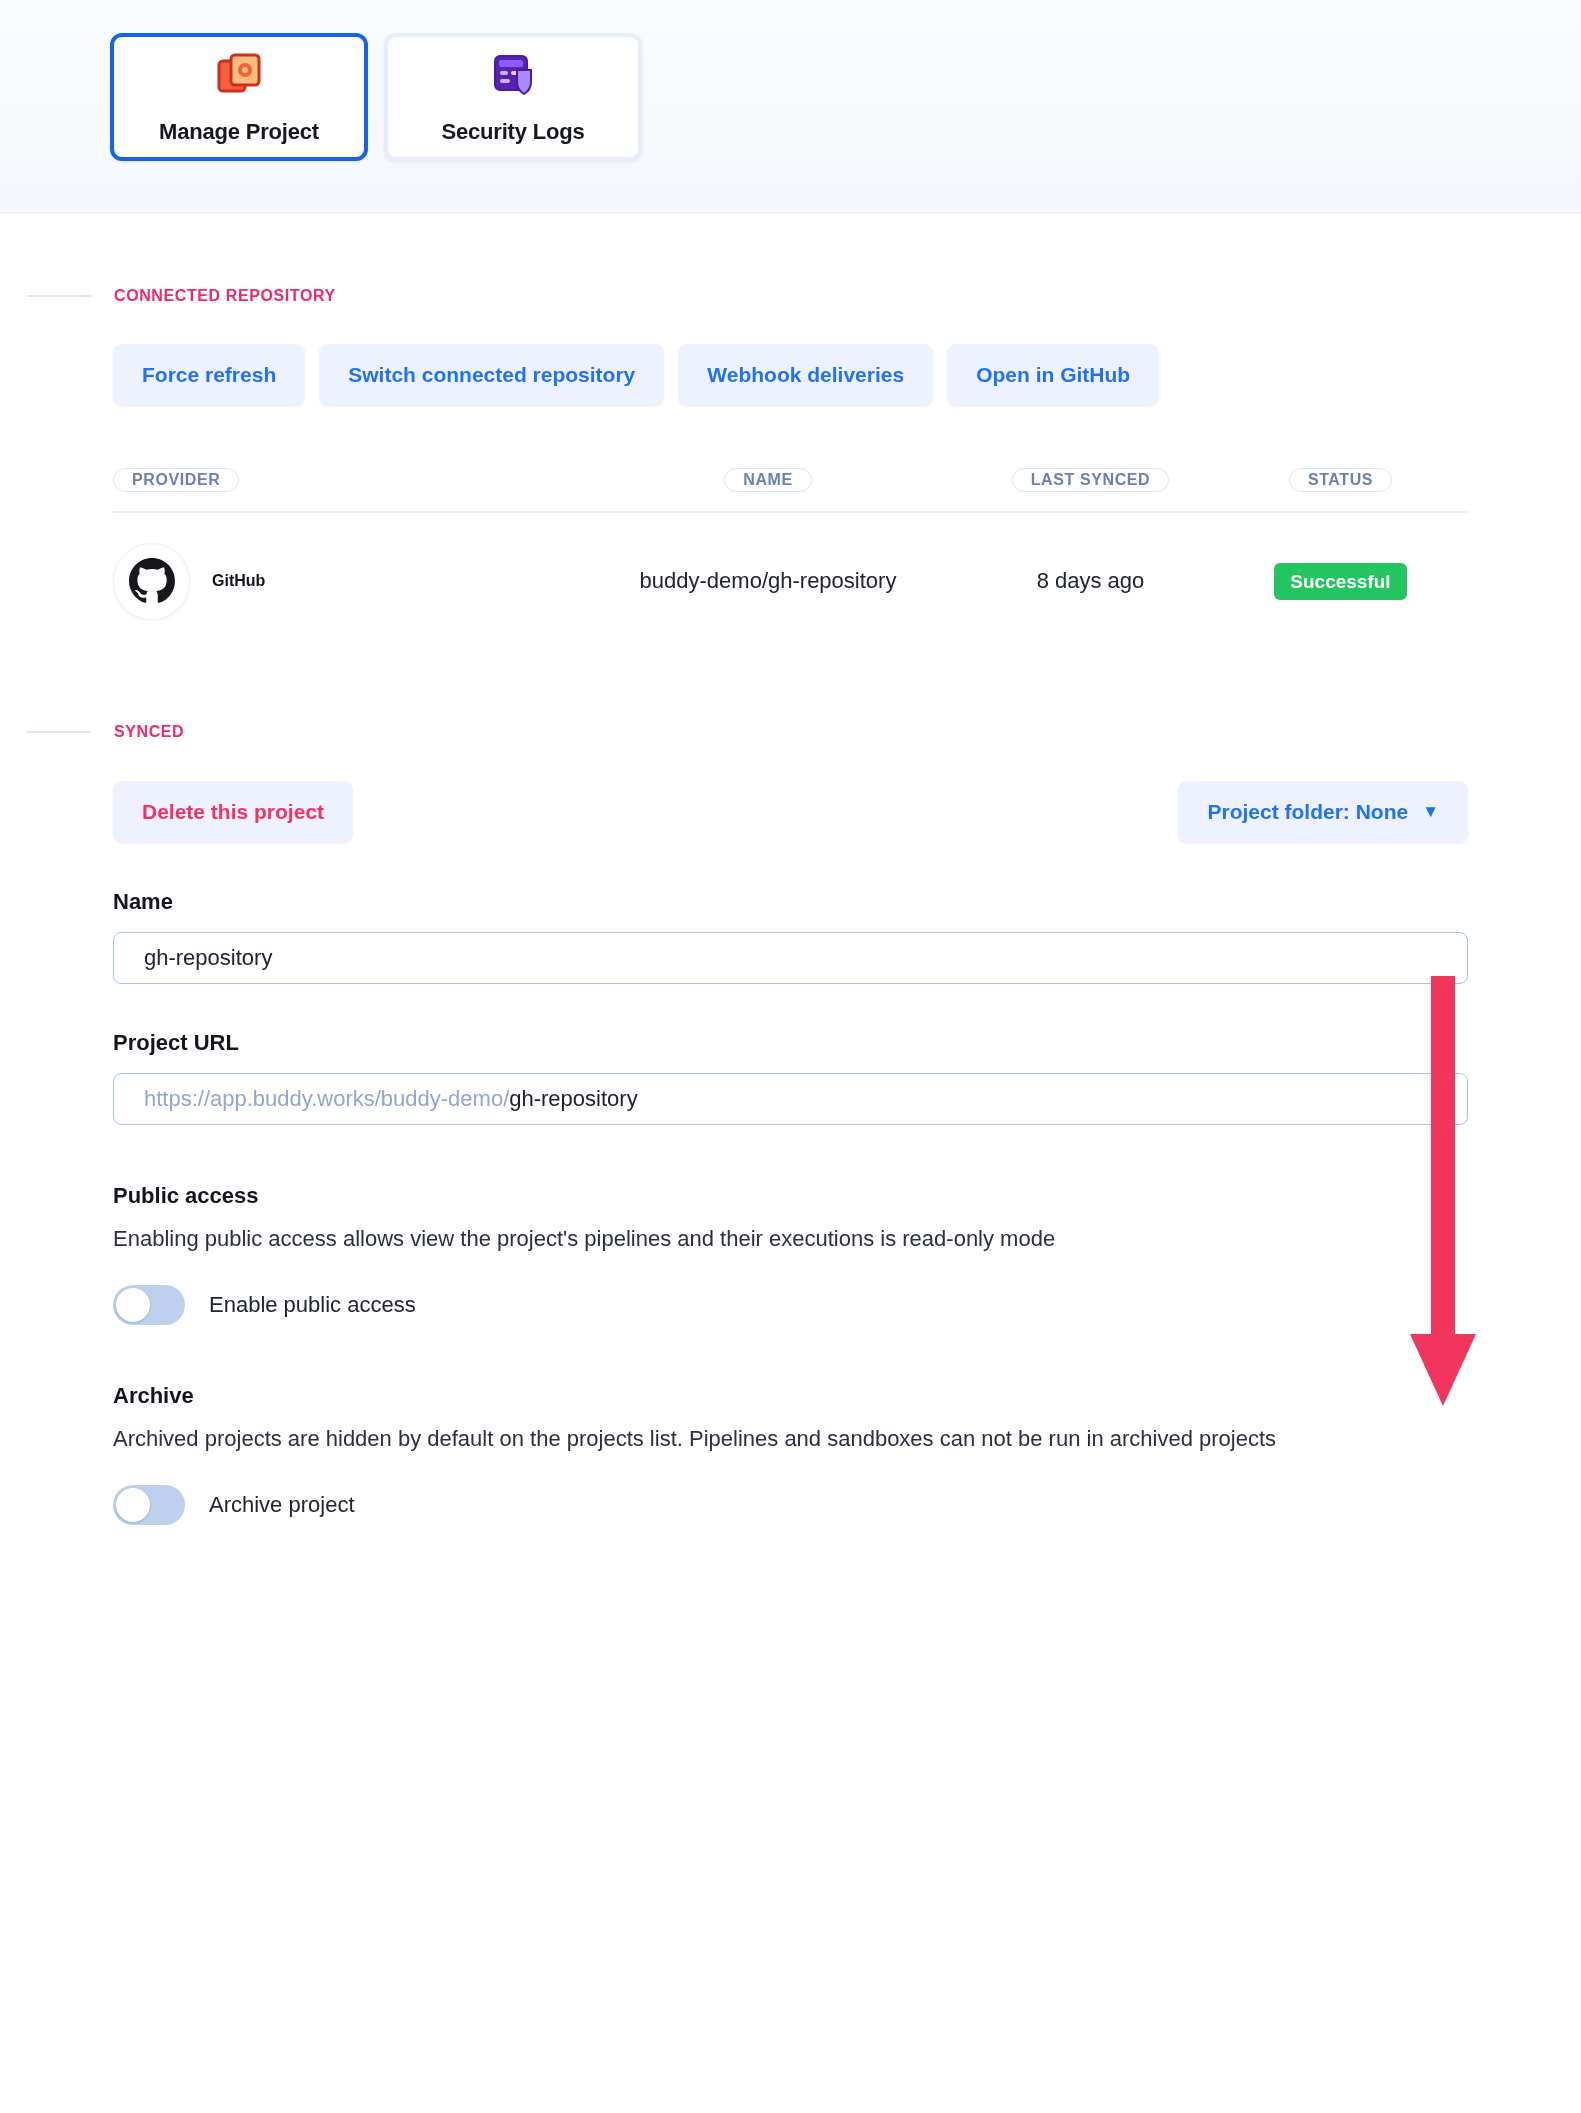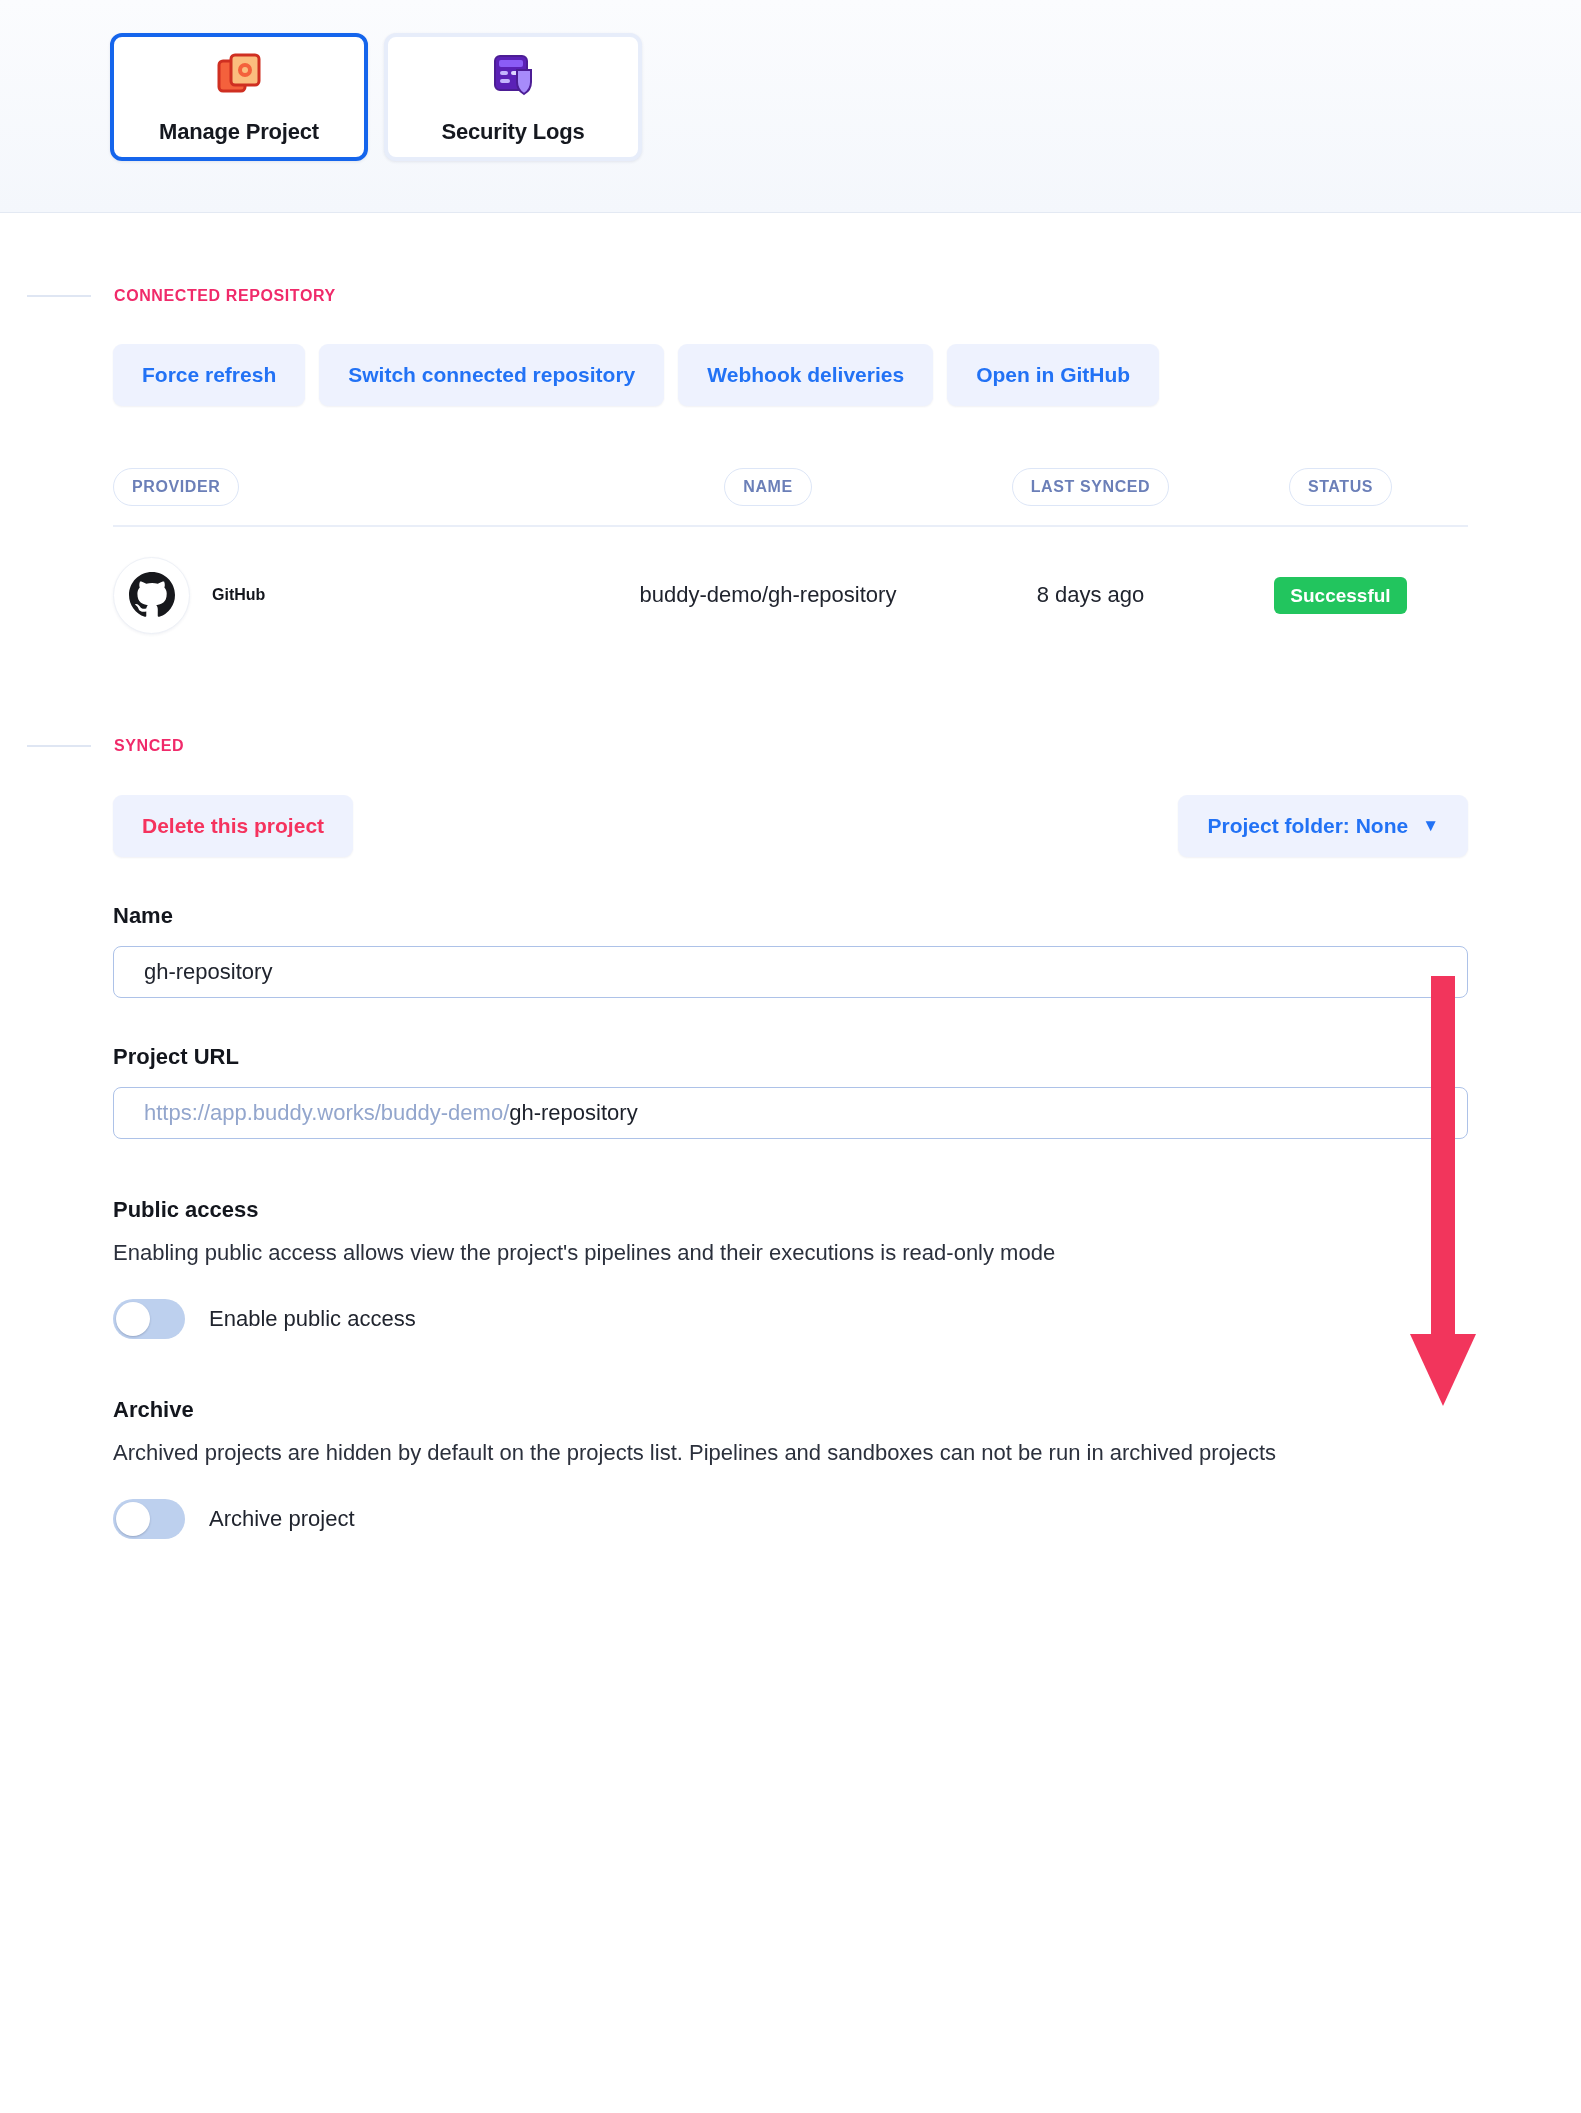--- a/index.html
+++ b/index.html
@@ -99,21 +99,21 @@
   }
   .thead{
     display:flex;
     align-items:center;
     padding-bottom:19px;
     border-bottom:2px solid #e9eef8;
   }
   .th{
     border:1px solid #dde6f7;
     border-radius:999px;
-    height:38px;
+    height:24px;
     padding:0 18px;
     display:inline-flex;
     align-items:center;
     font-size:16px;
     font-weight:700;
     letter-spacing:.6px;
     color:#6b7fb8;
     background:#fff;
   }
   .col-provider{ width:455px; }

